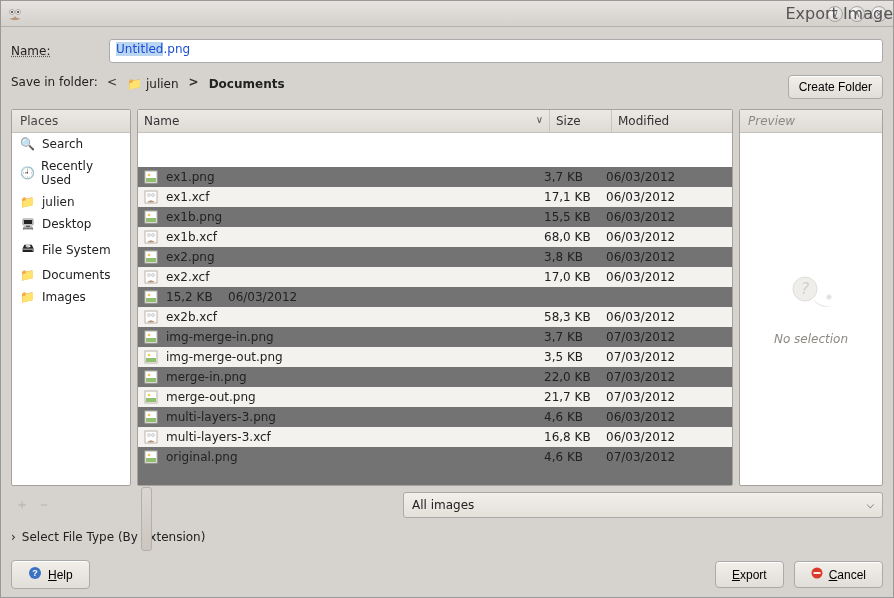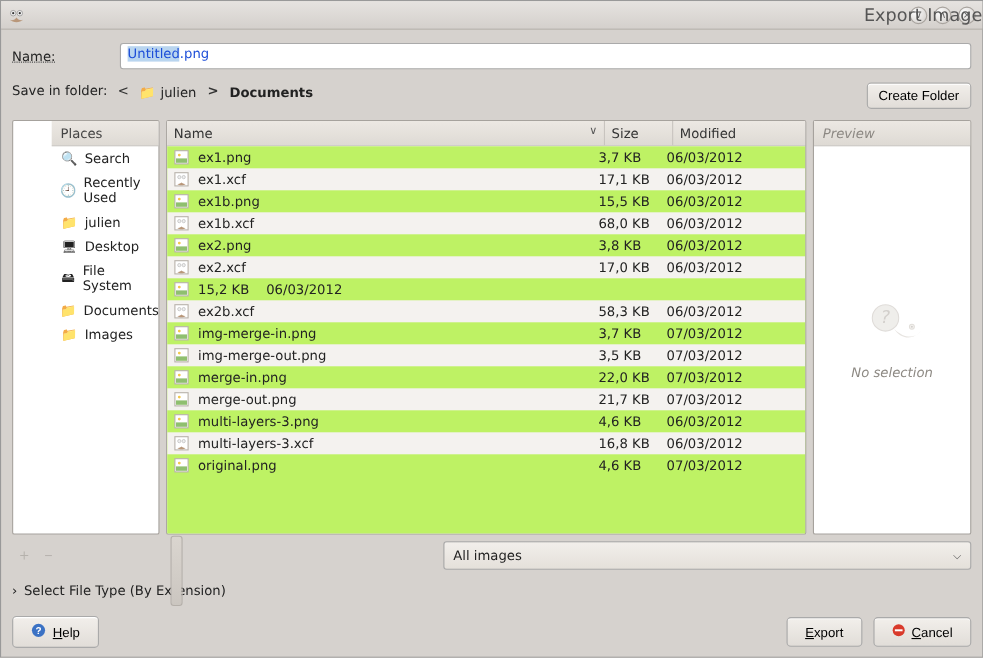--- a/index.html
+++ b/index.html
@@ -75,21 +75,21 @@
 .panes { display: flex; gap: 6px; flex: 1; min-height: 0; }
 .panel {
   background: #fff; border: 1px solid #a6a29d;
   border-radius: 2px; display: flex; flex-direction: column;
 }
 .panel-header {
   background: linear-gradient(#ece8e3, #dedad4);
   padding: 4px 8px; font-size: 12px; color: #444;
   border-bottom: 1px solid #c6c2bd;
 }
-.places-panel { width: 134px; padding-left: 35px; }
+.places-panel { width: 120px; }
 .places-list { flex: 1; overflow: auto; }
 .place-item {
   display: flex; align-items: center; gap: 6px;
   padding: 4px 8px; cursor: default;
 }
 .place-item .ico { width: 16px; text-align: center; font-size: 12px; }
 
 .files-panel { flex: 1; position: relative; display: flex; }
 .files-inner { flex: 1; display: flex; flex-direction: column; }
 .files-header {
@@ -97,21 +97,21 @@
   border-bottom: 1px solid #c6c2bd;
   font-size: 12px; color: #333;
 }
 .col { padding: 4px 6px; border-right: 1px solid #c8c4bf; }
 .col:last-child { border-right: none; }
 .col.name { flex: 1; position: relative; }
 .col.size { width: 62px; text-align: left; }
 .col.mod { width: 120px; text-align: left; }
 .sort-ind { position: absolute; right: 6px; top: 4px; font-size: 10px; color: #555; }
 .files-body {
-  flex: 1; overflow: hidden; background: #bef264;
+  flex: 1; overflow: hidden; background: #737373; margin-top: 34px;
 }
 .file-row {
   display: flex; align-items: center;
   padding: 3px 6px; color: #222;
   cursor: default;
 }
 .file-row:nth-child(even) { background: #f4f2ef; }
 .file-row .ico { width: 16px; margin-right: 6px; display: inline-flex; }
 .file-row .fname { flex: 1; }
 .file-row .fsize { width: 62px; text-align: left; }

